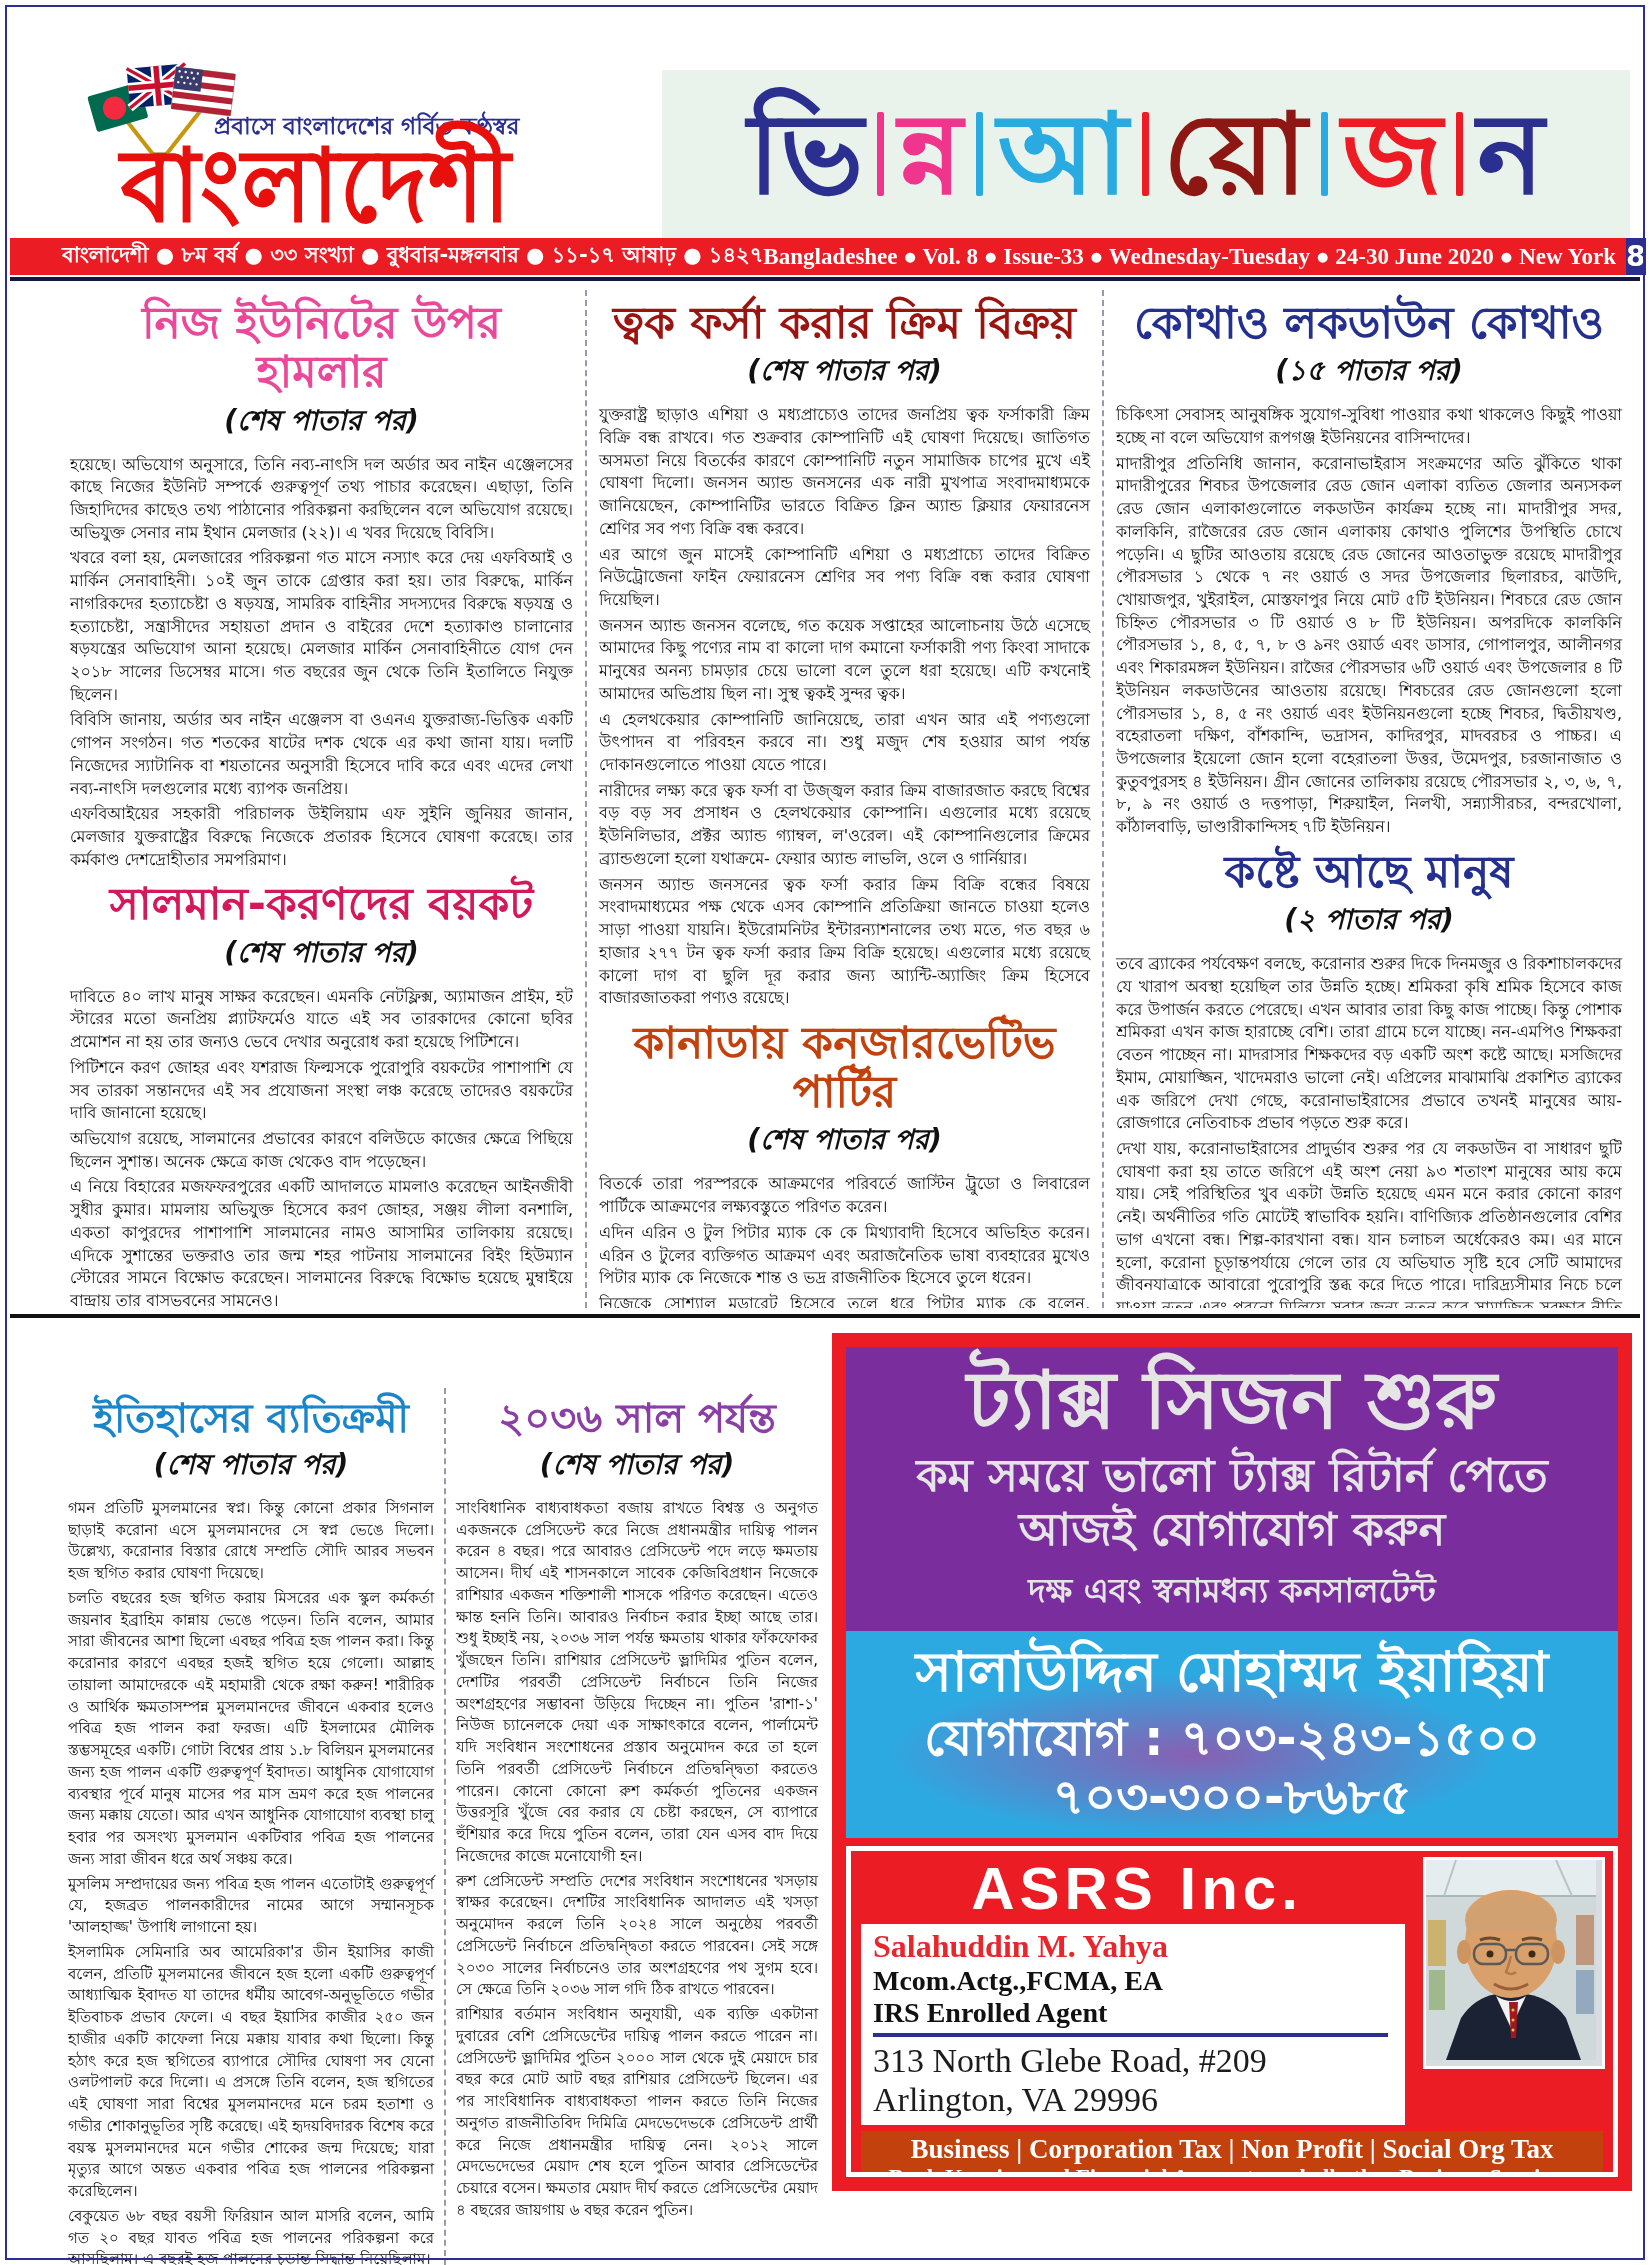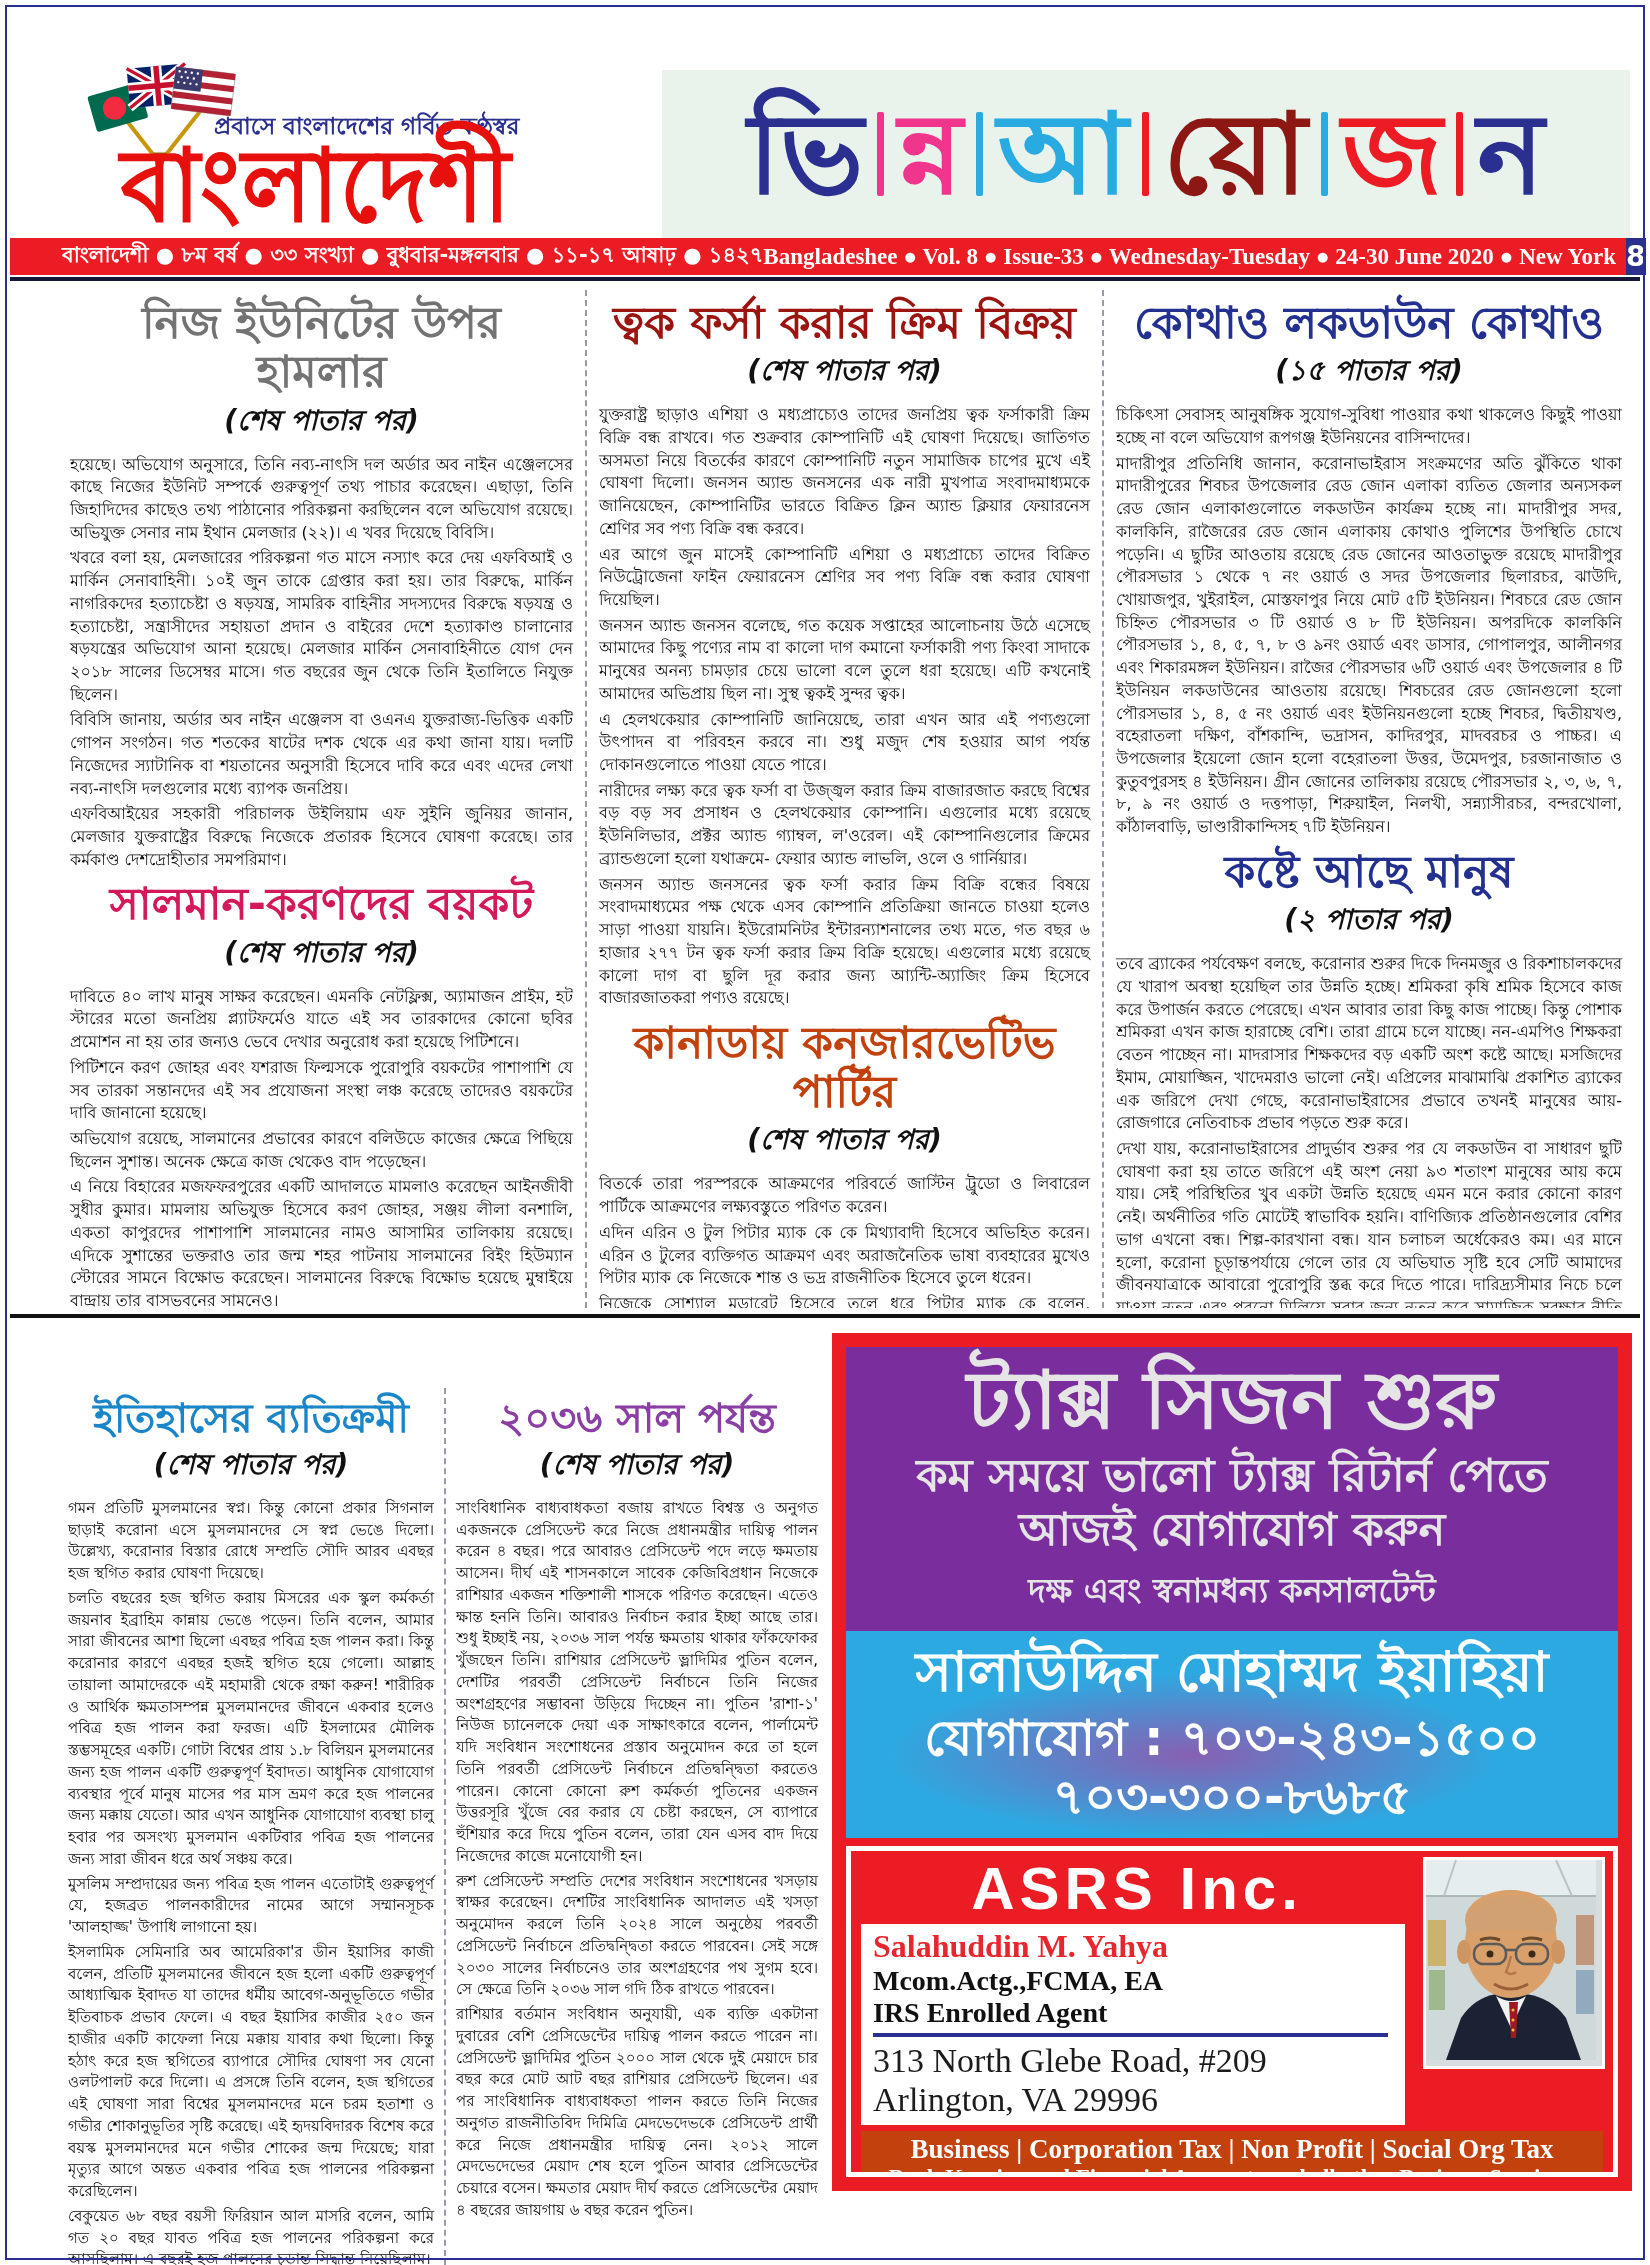--- a/index.html
+++ b/index.html
@@ -150,21 +150,21 @@
     <span class="info-bn">বাংলাদেশী ● ৮ম বর্ষ ● ৩৩ সংখ্যা ● বুধবার-মঙ্গলবার ● ১১-১৭ আষাঢ় ● ১৪২৭</span>
     <span class="info-en">Bangladeshee ● Vol. 8 ● Issue-33 ● Wednesday-Tuesday ● 24-30 June 2020 ● New York</span>
     <span class="page-box">8</span>
   </div>
   <div class="top-rule"></div>
 
   <div class="cols-top">
 
     <div class="col col-1">
       <div class="article">
-        <h2 class="headline" style="color: #737373;">নিজ ইউনিটের উপর হামলার</h2>
+        <h2 class="headline" style="color: #ec4899;">নিজ ইউনিটের উপর হামলার</h2>
         <div class="cont">(শেষ পাতার পর)</div>
         <div class="body">
             <p>হয়েছে। অভিযোগ অনুসারে, তিনি নব্য-নাৎসি দল অর্ডার অব নাইন এঞ্জেলসের কাছে নিজের ইউনিট সম্পর্কে গুরুত্বপূর্ণ তথ্য পাচার করেছেন। এছাড়া, তিনি জিহাদিদের কাছেও তথ্য পাঠানোর পরিকল্পনা করছিলেন বলে অভিযোগ রয়েছে। অভিযুক্ত সেনার নাম ইথান মেলজার (২২)। এ খবর দিয়েছে বিবিসি।</p>
             <p>খবরে বলা হয়, মেলজারের পরিকল্পনা গত মাসে নস্যাৎ করে দেয় এফবিআই ও মার্কিন সেনাবাহিনী। ১০ই জুন তাকে গ্রেপ্তার করা হয়। তার বিরুদ্ধে, মার্কিন নাগরিকদের হত্যাচেষ্টা ও ষড়যন্ত্র, সামরিক বাহিনীর সদস্যদের বিরুদ্ধে ষড়যন্ত্র ও হত্যাচেষ্টা, সন্ত্রাসীদের সহায়তা প্রদান ও বাইরের দেশে হত্যাকাণ্ড চালানোর ষড়যন্ত্রের অভিযোগ আনা হয়েছে। মেলজার মার্কিন সেনাবাহিনীতে যোগ দেন ২০১৮ সালের ডিসেম্বর মাসে। গত বছরের জুন থেকে তিনি ইতালিতে নিযুক্ত ছিলেন।</p>
             <p>বিবিসি জানায়, অর্ডার অব নাইন এঞ্জেলস বা ওএনএ যুক্তরাজ্য-ভিত্তিক একটি গোপন সংগঠন। গত শতকের ষাটের দশক থেকে এর কথা জানা যায়। দলটি নিজেদের স্যাটানিক বা শয়তানের অনুসারী হিসেবে দাবি করে এবং এদের লেখা নব্য-নাৎসি দলগুলোর মধ্যে ব্যাপক জনপ্রিয়।</p>
             <p>এফবিআইয়ের সহকারী পরিচালক উইলিয়াম এফ সুইনি জুনিয়র জানান, মেলজার যুক্তরাষ্ট্রের বিরুদ্ধে নিজেকে প্রতারক হিসেবে ঘোষণা করেছে। তার কর্মকাণ্ড দেশদ্রোহীতার সমপরিমাণ।</p>
           </div>
       </div>
       <div class="article">
         <h2 class="headline" style="color: rgb(212, 25, 90);">সালমান-করণদের বয়কট</h2>
@@ -224,21 +224,21 @@
   </div>
 
   <div class="mid-rule"></div>
 
   <div class="cols-bottom">
     <div class="col-a">
       <div class="article">
         <h2 class="headline headline-sm" style="color: rgb(26, 133, 200);">ইতিহাসের ব্যতিক্রমী</h2>
         <div class="cont">(শেষ পাতার পর)</div>
         <div class="body body-sm">
-            <p>গমন প্রতিটি মুসলমানের স্বপ্ন। কিন্তু কোনো প্রকার সিগনাল ছাড়াই করোনা এসে মুসলমানদের সে স্বপ্ন ভেঙে দিলো। উল্লেখ্য, করোনার বিস্তার রোধে সম্প্রতি সৌদি আরব এবছর হজ স্থগিত করার ঘোষণা দিয়েছে।</p>
+            <p>গমন প্রতিটি মুসলমানের স্বপ্ন। কিন্তু কোনো প্রকার সিগনাল ছাড়াই করোনা এসে মুসলমানদের সে স্বপ্ন ভেঙে দিলো। উল্লেখ্য, করোনার বিস্তার রোধে সম্প্রতি সৌদি আরব সভবন হজ স্থগিত করার ঘোষণা দিয়েছে।</p>
             <p>চলতি বছরের হজ স্থগিত করায় মিসরের এক স্কুল কর্মকর্তা জয়নাব ইব্রাহিম কান্নায় ভেঙে পড়েন। তিনি বলেন, আমার সারা জীবনের আশা ছিলো এবছর পবিত্র হজ পালন করা। কিন্তু করোনার কারণে এবছর হজই স্থগিত হয়ে গেলো। আল্লাহ তায়ালা আমাদেরকে এই মহামারী থেকে রক্ষা করুন! শারীরিক ও আর্থিক ক্ষমতাসম্পন্ন মুসলমানদের জীবনে একবার হলেও পবিত্র হজ পালন করা ফরজ। এটি ইসলামের মৌলিক স্তম্ভসমূহের একটি। গোটা বিশ্বের প্রায় ১.৮ বিলিয়ন মুসলমানের জন্য হজ পালন একটি গুরুত্বপূর্ণ ইবাদত। আধুনিক যোগাযোগ ব্যবস্থার পূর্বে মানুষ মাসের পর মাস ভ্রমণ করে হজ পালনের জন্য মক্কায় যেতো। আর এখন আধুনিক যোগাযোগ ব্যবস্থা চালু হবার পর অসংখ্য মুসলমান একটিবার পবিত্র হজ পালনের জন্য সারা জীবন ধরে অর্থ সঞ্চয় করে।</p>
             <p>মুসলিম সম্প্রদায়ের জন্য পবিত্র হজ পালন এতোটাই গুরুত্বপূর্ণ যে, হজব্রত পালনকারীদের নামের আগে সম্মানসূচক 'আলহাজ্জ' উপাধি লাগানো হয়।</p>
             <p>ইসলামিক সেমিনারি অব আমেরিকা'র ডীন ইয়াসির কাজী বলেন, প্রতিটি মুসলমানের জীবনে হজ হলো একটি গুরুত্বপূর্ণ আধ্যাত্মিক ইবাদত যা তাদের ধর্মীয় আবেগ-অনুভূতিতে গভীর ইতিবাচক প্রভাব ফেলে। এ বছর ইয়াসির কাজীর ২৫০ জন হাজীর একটি কাফেলা নিয়ে মক্কায় যাবার কথা ছিলো। কিন্তু হঠাৎ করে হজ স্থগিতের ব্যাপারে সৌদির ঘোষণা সব যেনো ওলটপালট করে দিলো। এ প্রসঙ্গে তিনি বলেন, হজ স্থগিতের এই ঘোষণা সারা বিশ্বের মুসলমানদের মনে চরম হতাশা ও গভীর শোকানুভূতির সৃষ্টি করেছে। এই হৃদয়বিদারক বিশেষ করে বয়স্ক মুসলমানদের মনে গভীর শোকের জন্ম দিয়েছে; যারা মৃত্যুর আগে অন্তত একবার পবিত্র হজ পালনের পরিকল্পনা করেছিলেন।</p>
             <p>বেকুয়েত ৬৮ বছর বয়সী ফিরিয়ান আল মাসরি বলেন, আমি গত ২০ বছর যাবত পবিত্র হজ পালনের পরিকল্পনা করে আসছিলাম। এ বছরই হজ পালনের চূড়ান্ত সিদ্ধান্ত নিয়েছিলাম।</p>
           </div>
       </div>
     </div>
     <div class="col-b">
       <div class="article">
         <h2 class="headline headline-sm" style="color: rgb(139, 63, 165);">২০৩৬ সাল পর্যন্ত</h2>

